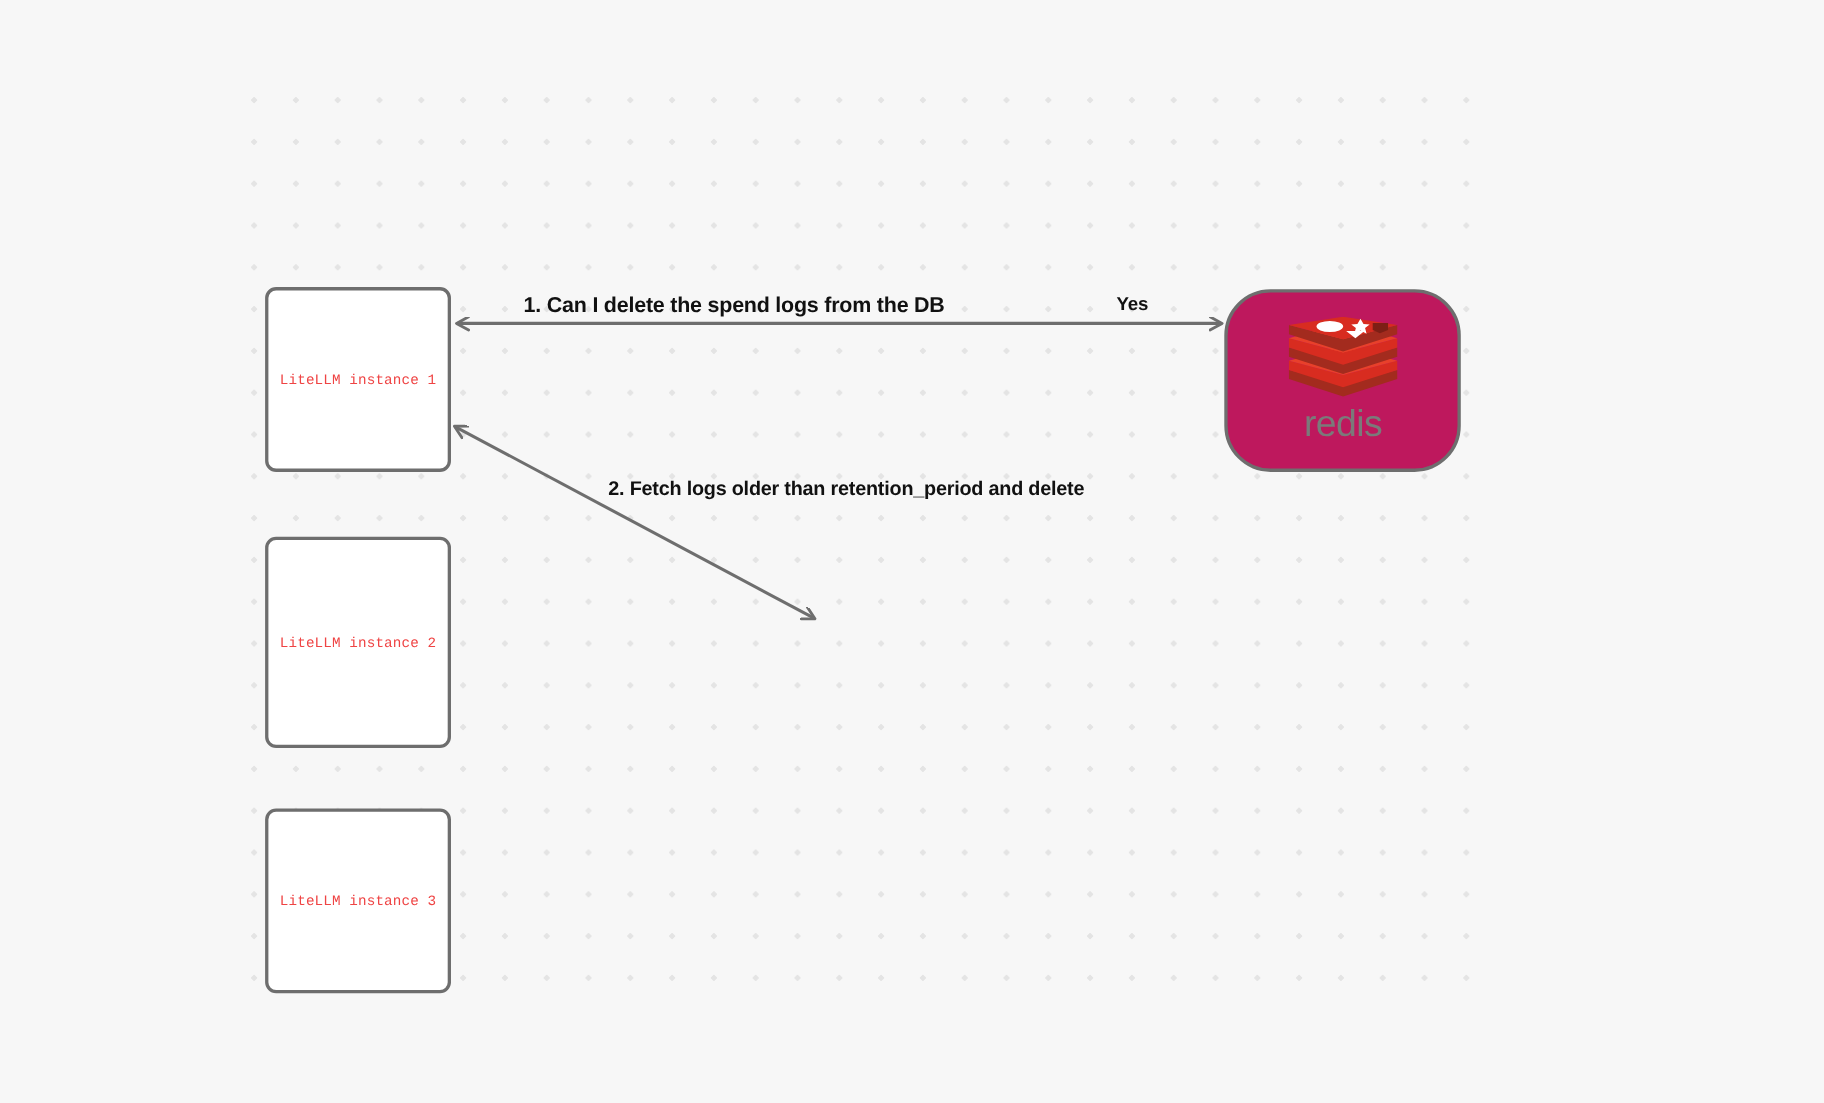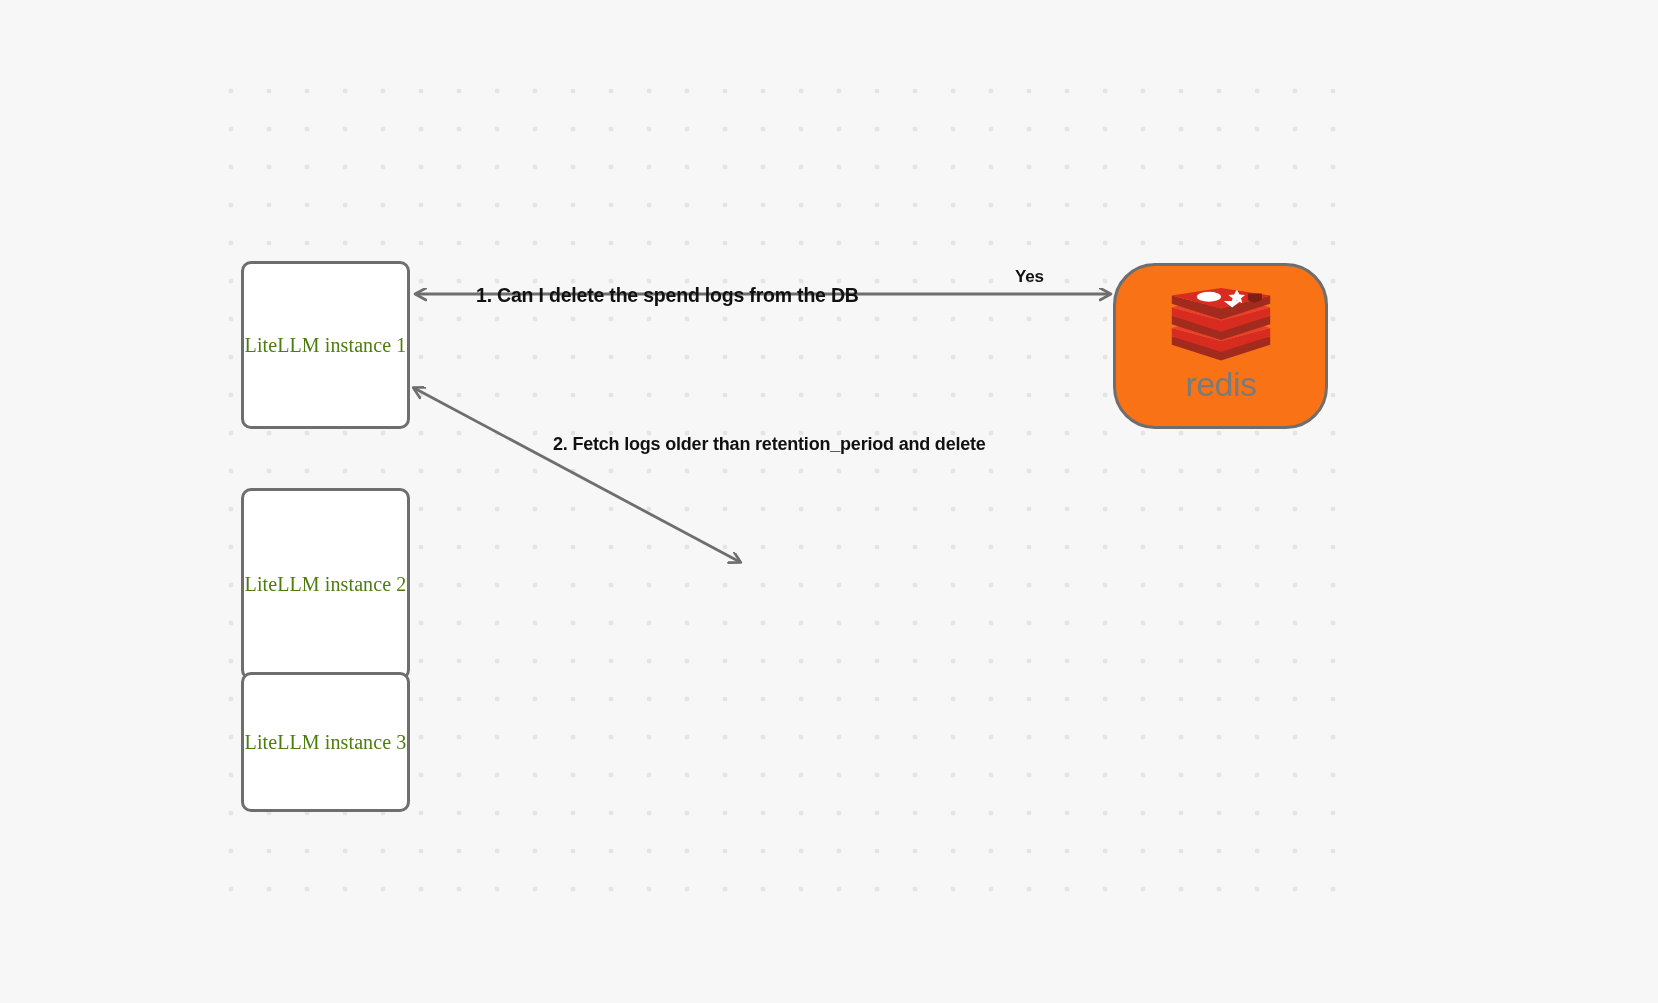--- a/index.html
+++ b/index.html
@@ -35,37 +35,37 @@
     position: absolute;
     background: #ffffff;
     border: 3px solid #6e6e6e;
     border-radius: 10px;
     box-sizing: border-box;
     display: flex;
     align-items: center;
     justify-content: center;
   }
   .node-box .node-label {
-    font-size: 20px;
-    color: #4d7c0f;
-    font-family: Liberation Serif, serif;
+    font-size: 13px;
+    color: #ef4444;
+    font-family: Liberation Mono, monospace;
     letter-spacing: 0.1px;
     white-space: nowrap;
   }
 
   #instance-1 { left: 241px; top: 261px; width: 169px; height: 168px; }
   #instance-2 { left: 241px; top: 488px; width: 169px; height: 192px; }
-  #instance-3 { left: 241px; top: 672px; width: 169px; height: 140px; }
+  #instance-3 { left: 241px; top: 735px; width: 169px; height: 168px; }
 
   
   #redis-node {
     position: absolute;
     left: 1113px; top: 263px;
     width: 215px; height: 166px;
-    background: #f97316;
+    background: #be185d;
     border: 3px solid #6e6e6e;
     border-radius: 42px;
     box-sizing: border-box;
     display: flex;
     flex-direction: column;
     align-items: center;
     justify-content: center;
   }
   #redis-logo-wrap {
     width: 120px; height: 118px;
@@ -85,21 +85,20 @@
     position: absolute;
     font-family: "Liberation Sans", sans-serif;
     font-weight: bold;
     color: #111111;
     white-space: nowrap;
     letter-spacing: -0.2px;
   }
   #label-1 {
     left: 476px; top: 267px;
     font-size: 19.5px;
-    margin-top: 17px;
   }
   #label-1-yes {
     left: 988px; top: 267px;
     font-size: 17px;
     margin-left: 27px;
   }
   #label-2 {
     left: 553px; top: 434px;
     font-size: 18px;
   }

